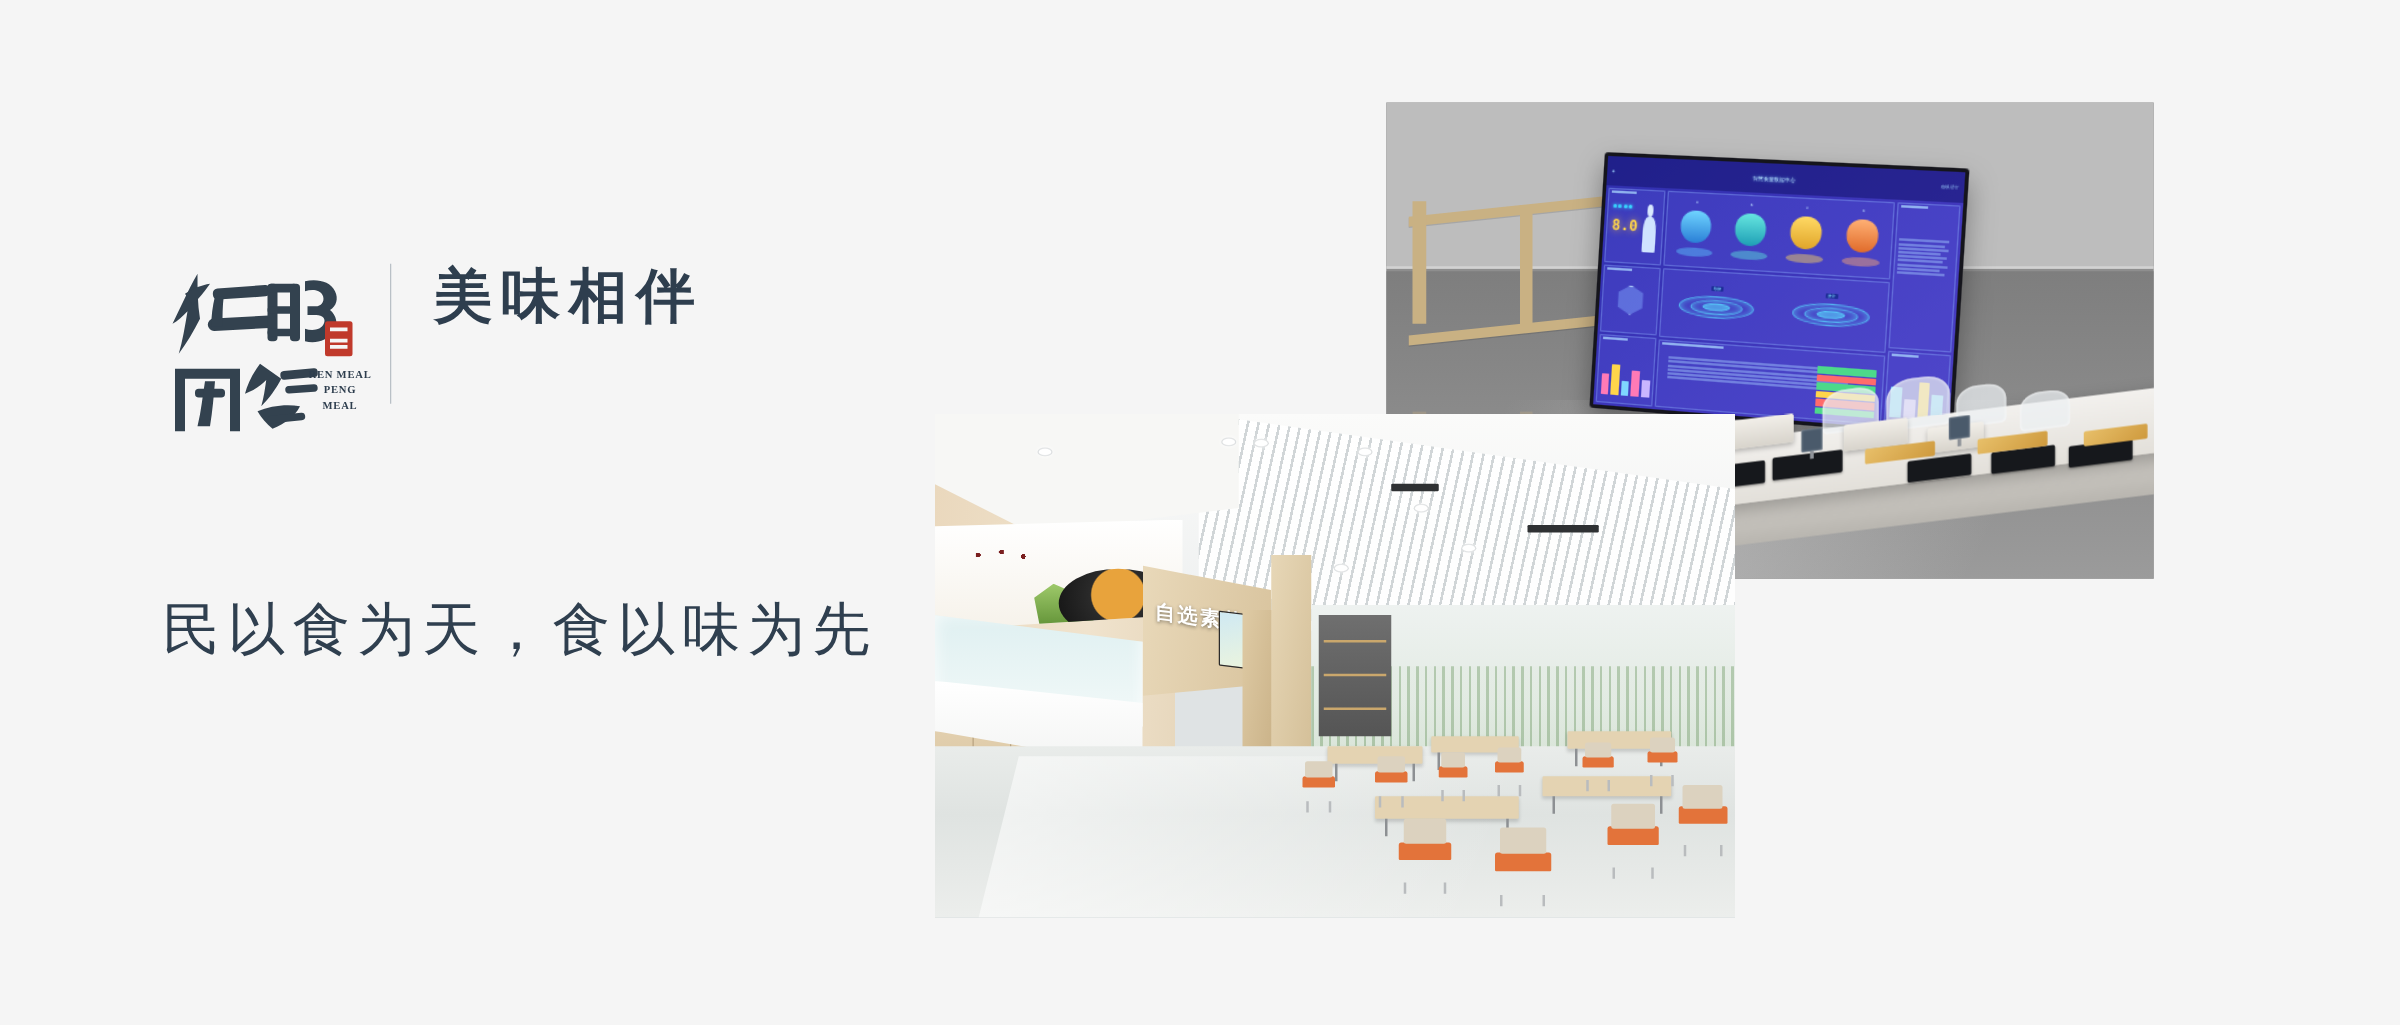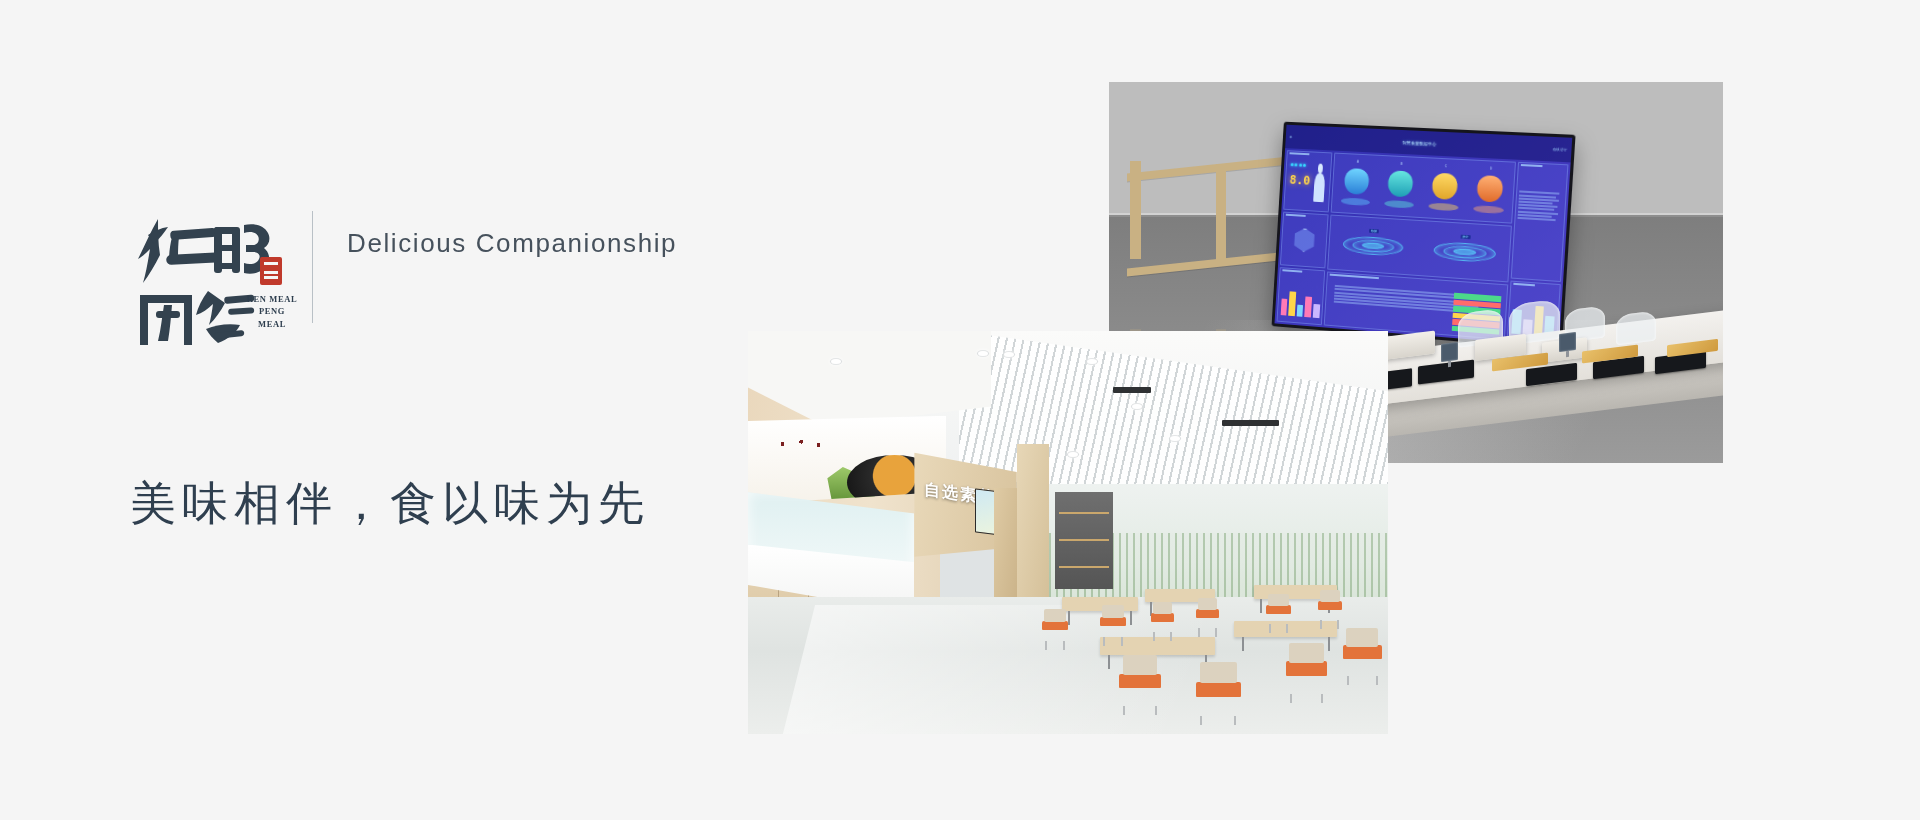--- a/index.html
+++ b/index.html
@@ -387,25 +387,25 @@
       <div class="logo-en">
         <div>REN MEAL</div>
         <div>PENG</div>
         <div>MEAL</div>
       </div>
     </div>
 
     <div class="divider"></div>
 
     <div class="title-col">
-      <div class="title-en">Delicious Companionship</div>
+      <div class="title-cn">美味相伴</div>
     </div>
   </div>
 
-  <div class="headline">美味相伴，食以味为先</div>
+  <div class="headline">民以食为天，食以味为先</div>
 
   <div class="render">
     <div class="wall"></div>
     <div class="floorline"></div>
     <div class="floor">
       <div class="floor-shine"></div>
     </div>
 
     <div class="pergola">
       <div class="bar l" style="left:0;top:10%;width:100%;height:5%;transform:skewY(-6deg);"></div>

